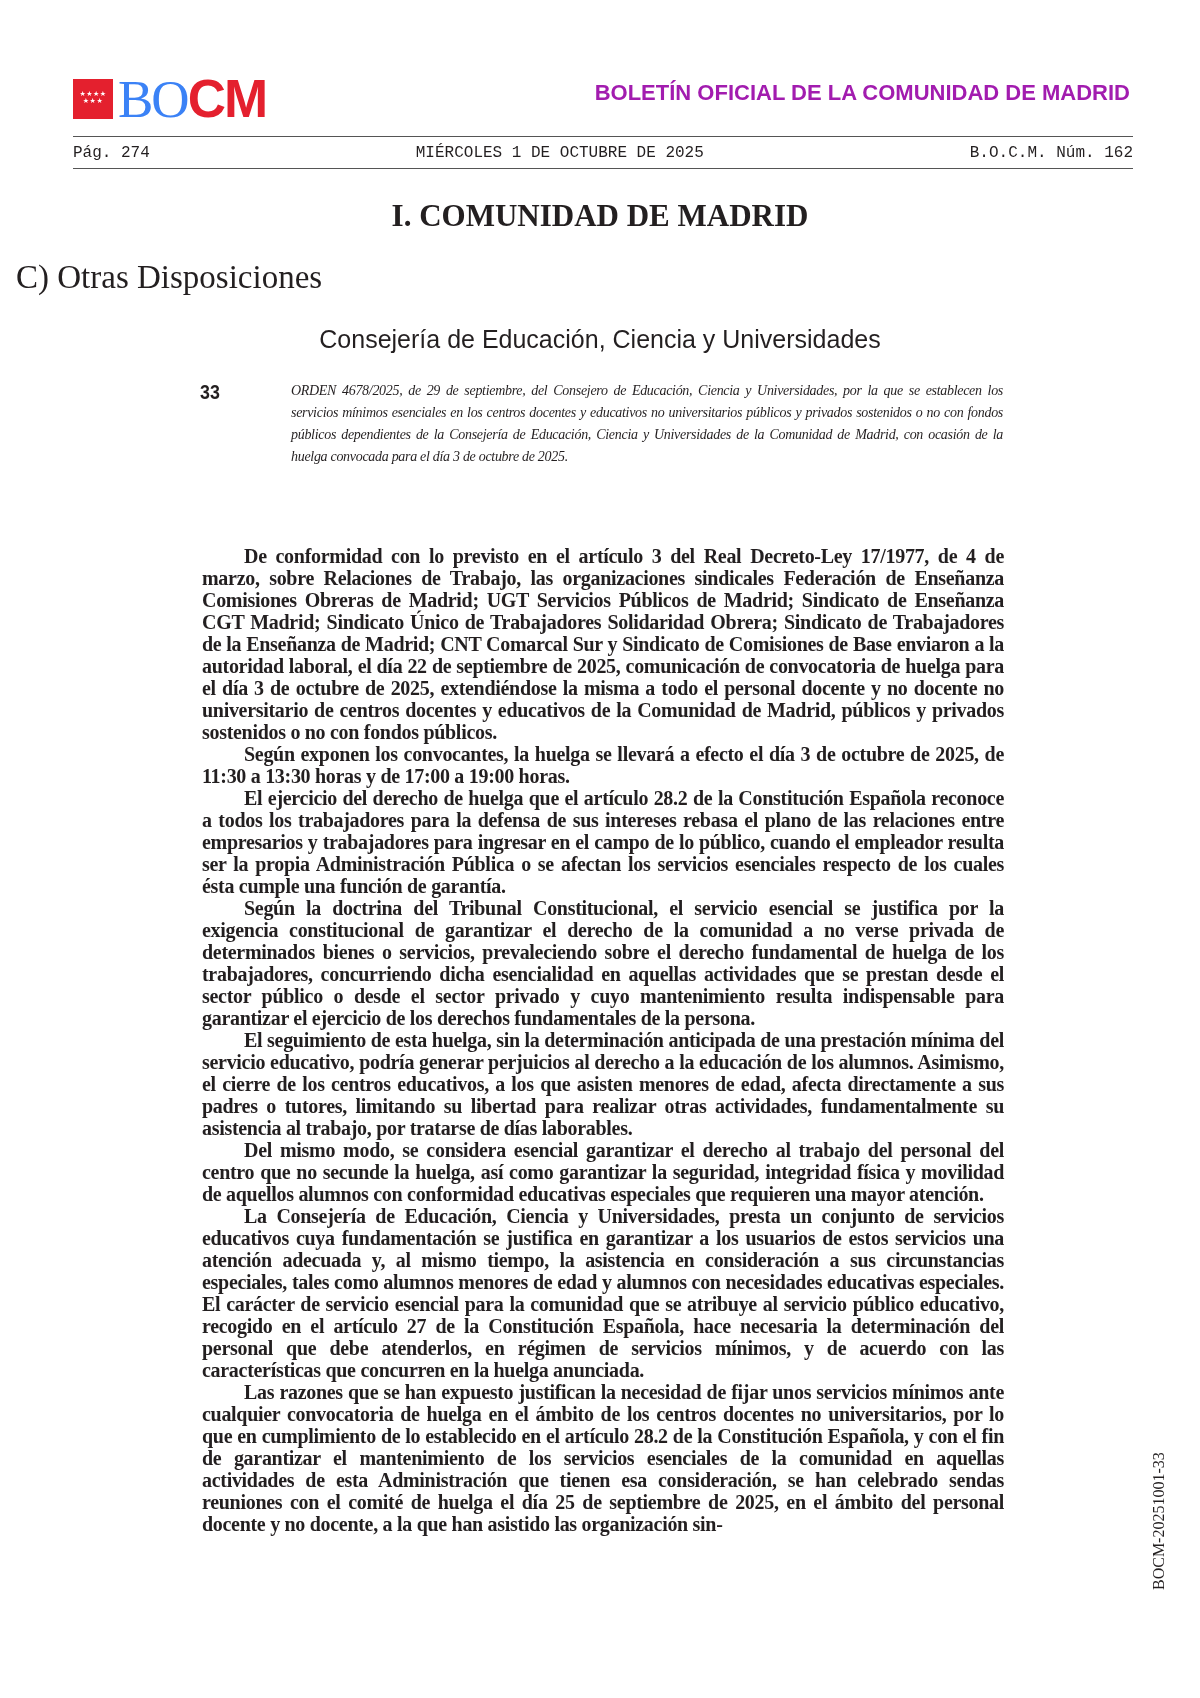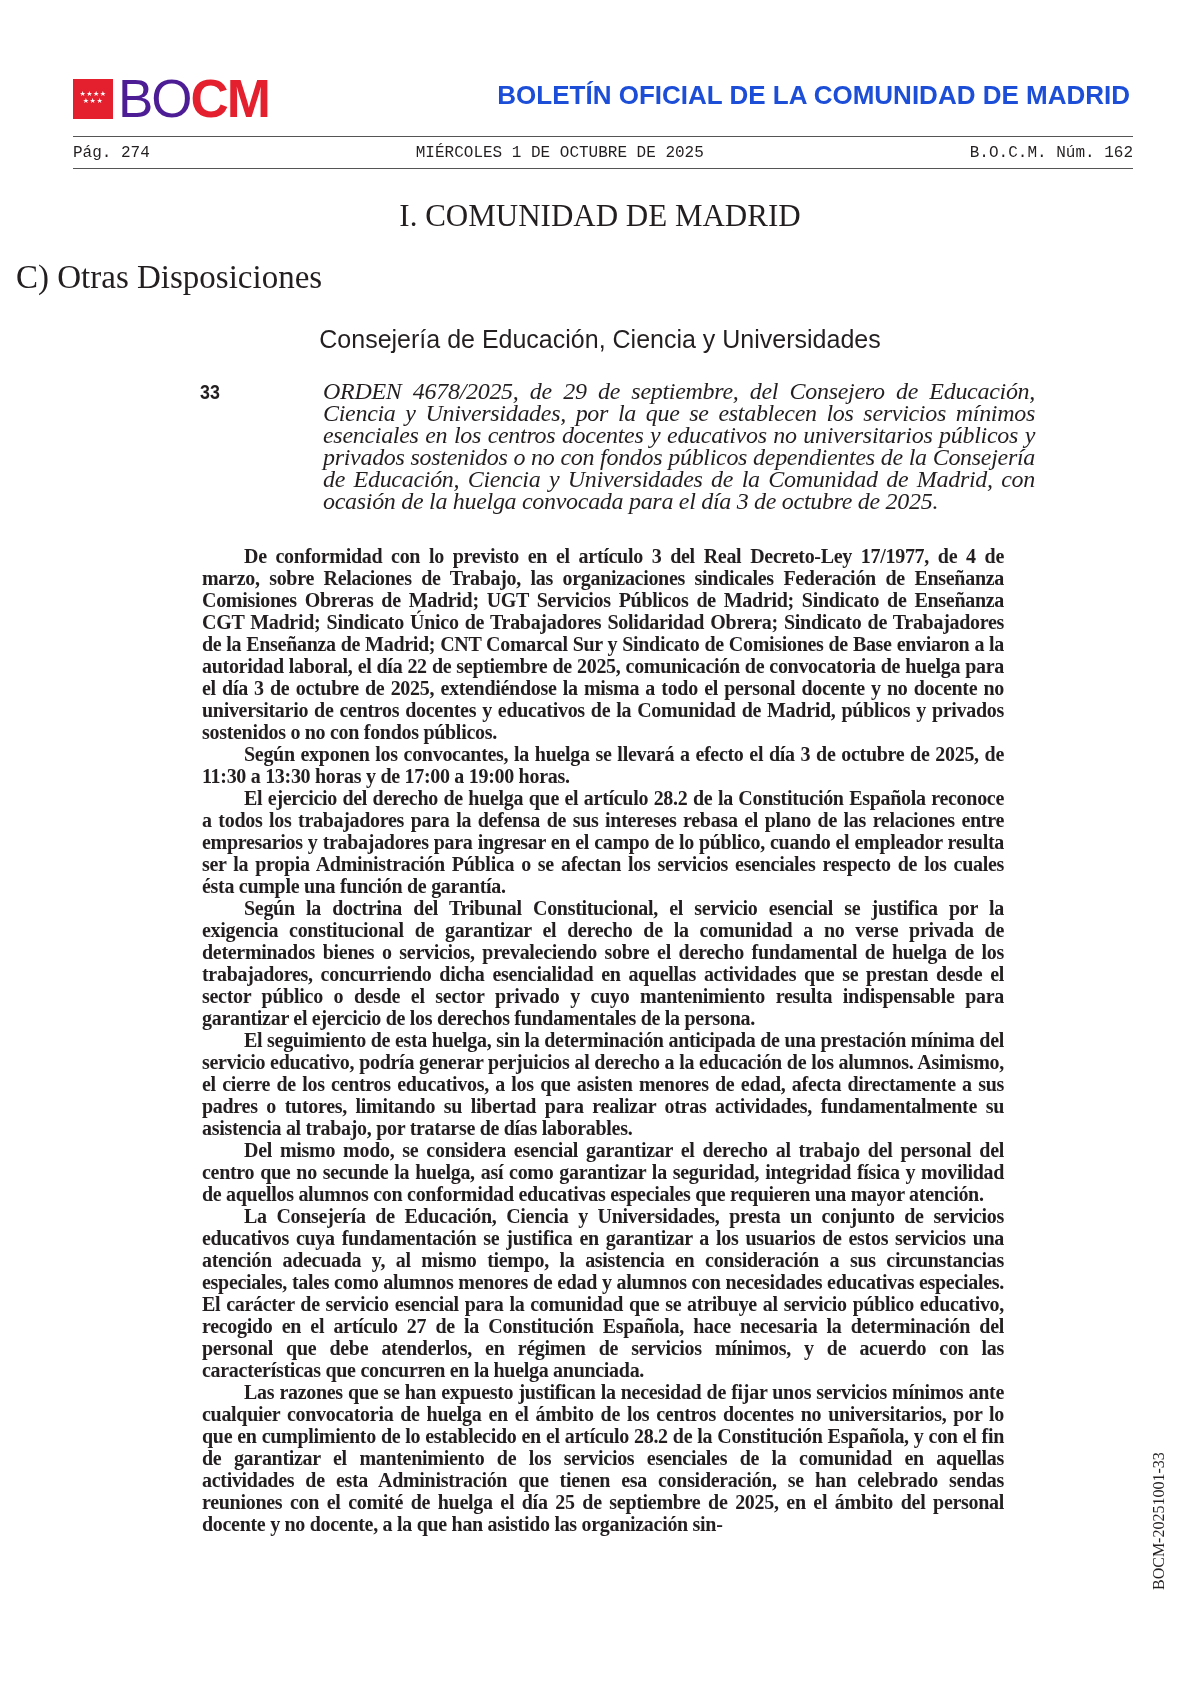--- a/index.html
+++ b/index.html
@@ -4,37 +4,37 @@
 <style>
   html, body { margin: 0; padding: 0; background: #ffffff; }
   body { width: 1200px; height: 1698px; position: relative; overflow: hidden; color: #231f20; }
   .page { position: absolute; left: 0; top: 0; width: 1200px; height: 1698px; }
 
   
   .logo { position: absolute; left: 73px; top: 77px; height: 44px; display: flex; align-items: center; }
   .logo-flag { width: 40px; height: 40px; background: #e4202e; position: relative; margin-right: 5px; }
   .logo-flag .stars { position: absolute; left: 5px; top: 12px; width: 30px; color: #fff; font-size: 7px; line-height: 7px; text-align: center; letter-spacing: 0.5px; font-family: "DejaVu Sans", sans-serif; }
   .logo-text { font-family: "Liberation Sans", sans-serif; font-size: 53px; line-height: 44px; letter-spacing: -2px; font-weight: normal; }
-  .logo-text .bo { color: #4c1d95; }
+  .logo-text .bo { color: #3b82f6; font-family: Liberation Serif, serif; }
   .logo-text .cm { color: #e4202e; font-weight: bold; }
 
-  .journal-title { position: absolute; right: 70px; top: 80px; font-family: "Liberation Sans", sans-serif; font-weight: bold; font-size: 26px; color: #1d4ed8; letter-spacing: 0px; }
+  .journal-title { position: absolute; right: 70px; top: 80px; font-family: "Liberation Sans", sans-serif; font-weight: bold; font-size: 22px; color: #a21caf; letter-spacing: 0px; }
 
   .rule { position: absolute; left: 73px; width: 1060px; height: 0; border-top: 1.5px solid #555; }
   .rule.r1 { top: 136px; }
   .rule.r2 { top: 168px; }
   .meta-row { position: absolute; left: 73px; width: 1060px; top: 144px; font-family: Liberation Mono, monospace; font-size: 16px; display: flex; justify-content: space-between; color: #231f20; }
 
   
-  .section-title { position: absolute; left: 0; width: 1200px; top: 198px; text-align: center; font-family: "Liberation Serif", serif; font-weight: normal; font-size: 31px; }
+  .section-title { position: absolute; left: 0; width: 1200px; top: 198px; text-align: center; font-family: "Liberation Serif", serif; font-weight: bold; font-size: 31px; }
   .subsection-title { position: absolute; left: 16px; width: 1200px; top: 259px; font-family: "Liberation Serif", serif; font-size: 33px; }
   .dept-title { position: absolute; left: 0; width: 1200px; top: 325px; text-align: center; font-family: "Liberation Sans", sans-serif; font-size: 25px; }
 
   .item-number { position: absolute; left: 200px; top: 380px; font-family: "Liberation Sans", sans-serif; font-weight: bold; font-size: 21px; transform: scaleX(0.85); transform-origin: left; }
-  .order-title { position: absolute; left: 291px; top: 380px; width: 712px; font-family: "Liberation Serif", serif; font-style: italic; font-size: 24px; line-height: 22px; text-align: justify; letter-spacing: -0.3px; margin-left: 32px; }
+  .order-title { position: absolute; left: 291px; top: 380px; width: 712px; font-family: "Liberation Serif", serif; font-style: italic; font-size: 14px; line-height: 22px; text-align: justify; letter-spacing: -0.3px; }
 
   .body-text { position: absolute; left: 202px; top: 545px; width: 802px; font-family: "Liberation Serif", serif; font-size: 20px; line-height: 22px; text-align: justify; letter-spacing: -0.3px; font-weight: bold; }
   .body-text p { margin: 0; text-indent: 42px; }
 
   .side-code { position: absolute; left: 1150px; top: 1590px; transform: rotate(-90deg); transform-origin: left top; font-family: "Liberation Serif", serif; font-size: 16px; white-space: nowrap; color: #231f20; }
 </style>
 </head>
 <body>
 
 <div class="page">

